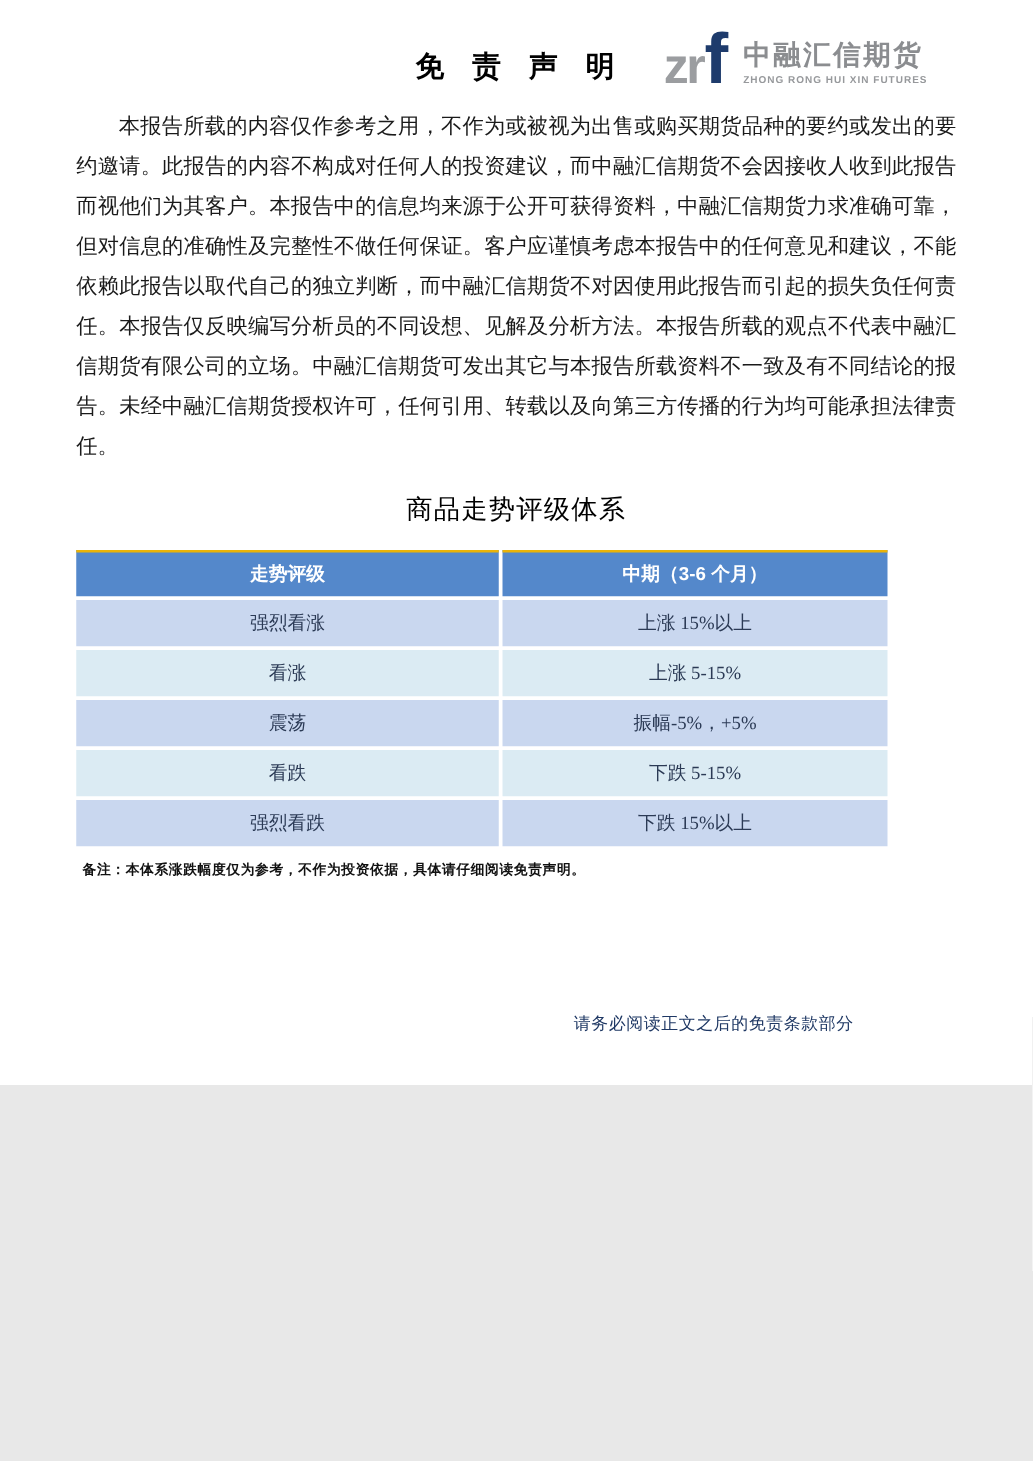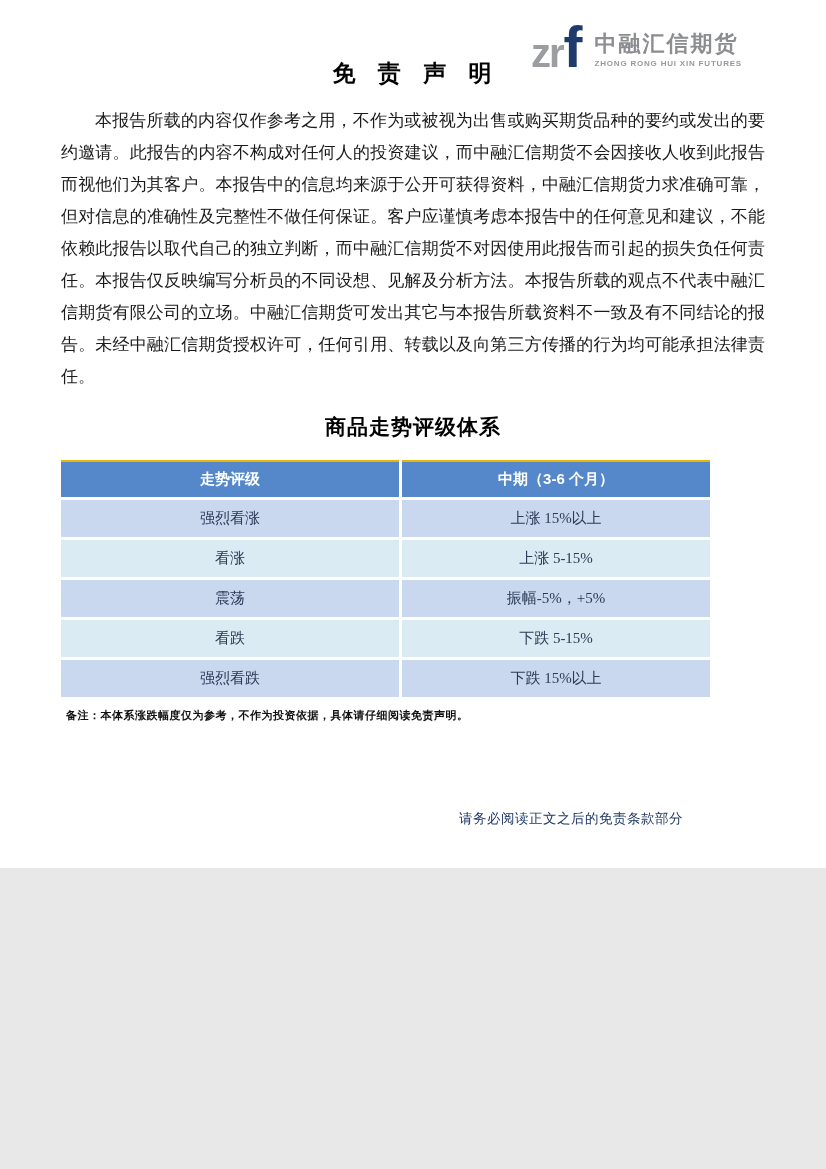--- a/index.html
+++ b/index.html
@@ -59,21 +59,21 @@
     font-weight: bold;
     color: #97999c;
     letter-spacing: 0.8px;
     margin-top: 3px;
   }
 
   
   .content { padding: 0 61px; }
 
   .doc-title {
-    padding-top: 58px;
+    padding-top: 38px;
     text-align: center;
     font-family: "Liberation Sans", "DejaVu Sans", sans-serif;
     font-size: 23px;
     font-weight: bold;
     color: #000000;
     word-spacing: 12px;
     letter-spacing: 2px;
   }
 
   .disclaimer {
@@ -83,21 +83,21 @@
     line-height: 32px;
     text-align: justify;
     text-indent: 2em;
   }
 
   .section-title {
     margin-top: 20px;
     text-align: center;
     font-family: "Liberation Sans", "DejaVu Sans", sans-serif;
     font-size: 21px;
-    font-weight: bold;
+    font-weight: normal;
     color: #000000;
     letter-spacing: 1px;
   }
 
   
   table.rating {
     margin-top: 16px;
     margin-left: -3px;
     border-collapse: separate;
     border-spacing: 3px;

